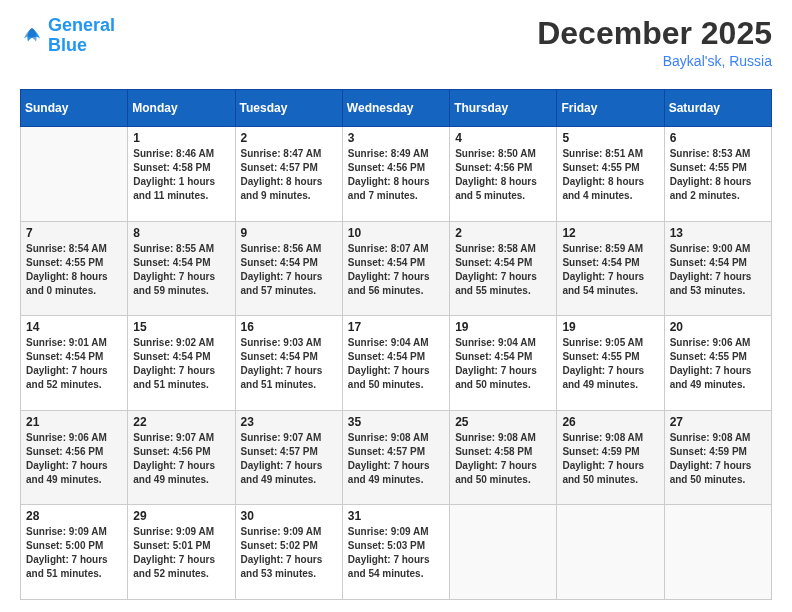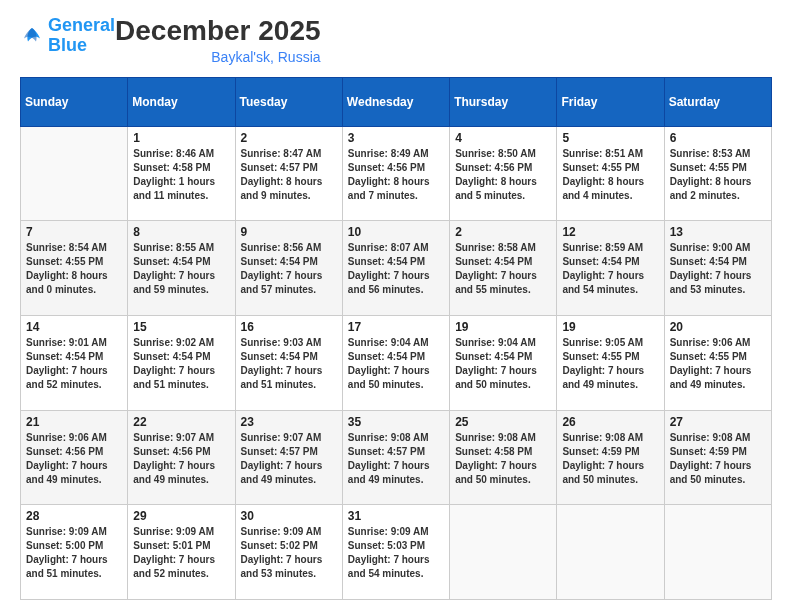--- a/index.html
+++ b/index.html
@@ -12,23 +12,23 @@
     }
     .page {
       width: 792px;
       height: 612px;
       padding: 16px 20px 12px 20px;
       display: flex;
       flex-direction: column;
     }
     .header {
       display: flex;
-      justify-content: flex-start;
+      justify-content: space-between;
       align-items: flex-start;
-      margin-bottom: 12px;
+      margin-bottom: 20px;
     }
     .logo {
       display: flex;
       align-items: center;
       gap: 4px;
     }
     .logo-text {
       font-size: 18px;
       font-weight: bold;
       color: #333;
@@ -38,21 +38,21 @@
       color: #2196F3;
     }
     .logo-icon {
       width: 24px;
       height: 24px;
     }
     .title-block {
       text-align: right;
     }
     .month-title {
-      font-size: 28px;
+      font-size: 32px;
       font-weight: bold;
       color: #333;
       line-height: 1.1;
     }
     .location {
       font-size: 14px;
       color: #3b82f6;
       margin-top: 2px;
     }
     .calendar {
@@ -60,21 +60,21 @@
       border: 1px solid #ccc;
       border-collapse: collapse;
       width: 100%;
       table-layout: fixed;
     }
     .calendar th {
       background-color: #1565C0;
       color: #fff;
       font-size: 12px;
       font-weight: bold;
-      padding: 17px 4px;
+      padding: 11px 4px;
       text-align: left;
       border: 1px solid #0d47a1;
     }
     .calendar td {
       border: 1px solid #ccc;
       vertical-align: top;
       padding: 4px 5px;
       font-size: 9.5px;
       color: #333;
       height: 88px;

